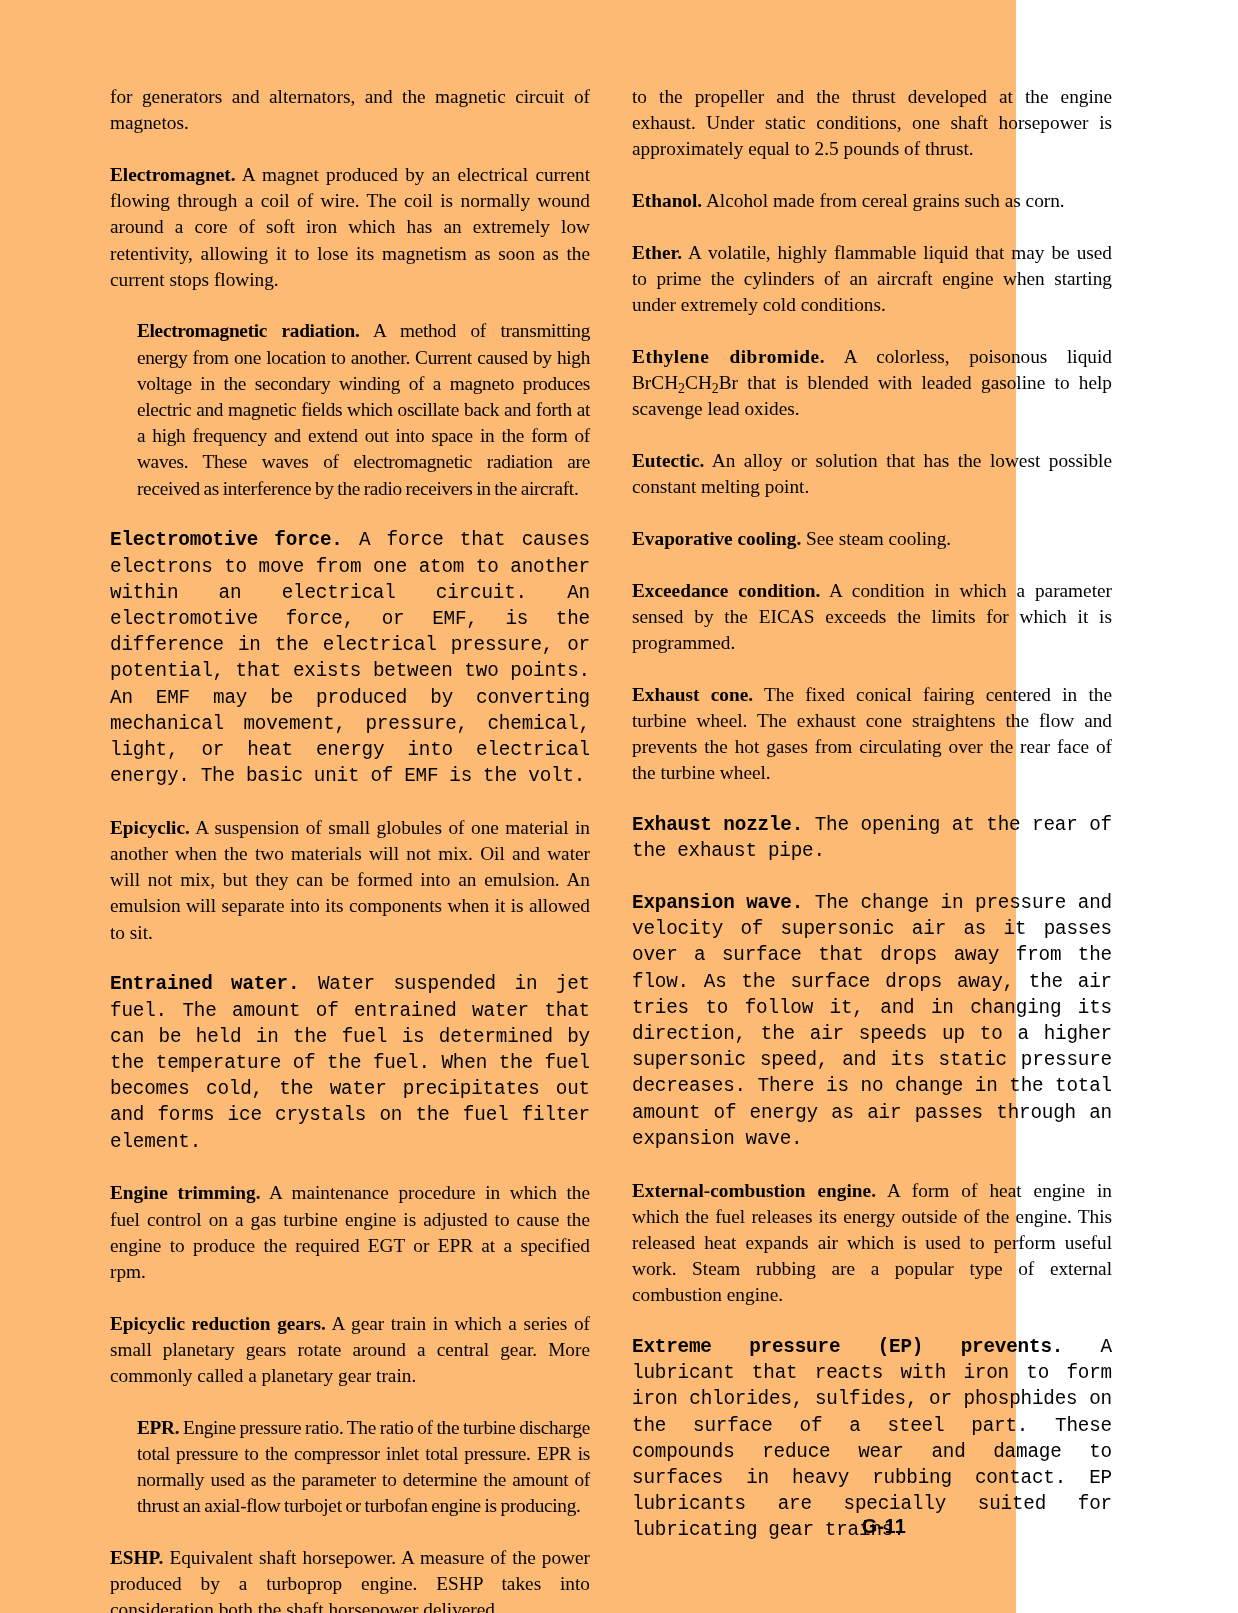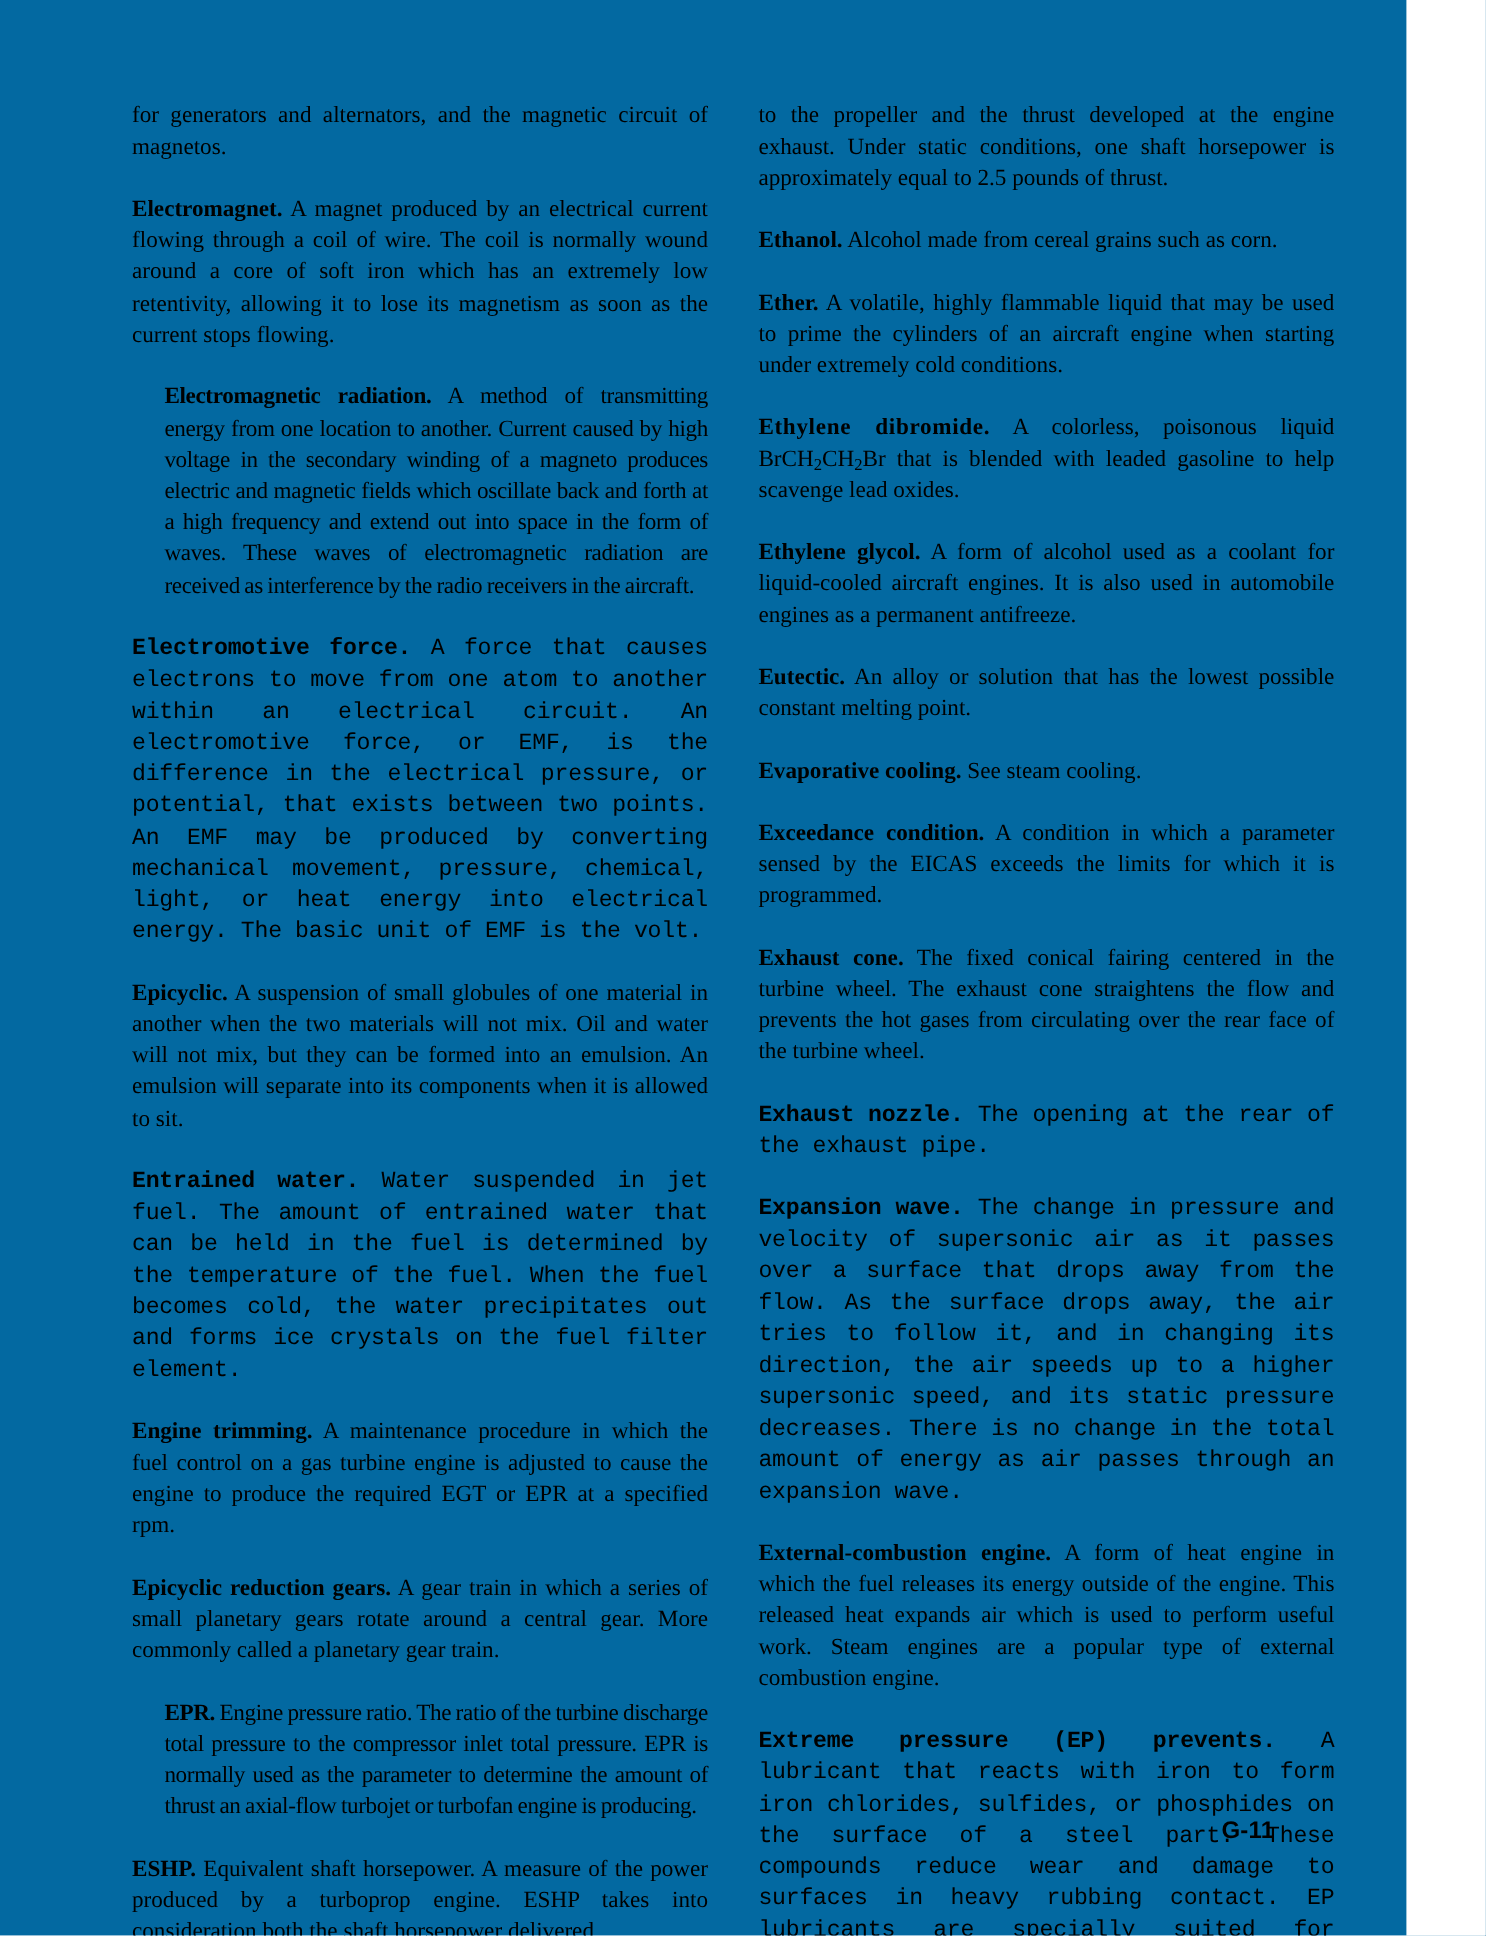--- a/index.html
+++ b/index.html
@@ -12,23 +12,23 @@
     height: 1613px;
     font-family: "Liberation Serif", "DejaVu Serif", serif;
     color: #000000;
     position: relative;
     overflow: hidden;
   }
 
   #page {
     position: absolute;
     left: 0; top: 0;
-    width: 1172px;
+    width: 1016px;
     height: 1613px;
-    background: #0369a1;
+    background: #fdba74;
   }
 
   #columns {
     position: absolute;
     left: 110px;
     top: 84px;
     width: 1002px;
     height: 1330px;
     display: flex;
     flex-direction: row;
@@ -152,23 +152,20 @@
       </p>
 
       <p class="para">
         <span class="term">Ether.</span><span> A volatile, highly flammable liquid that may be used to prime the cylinders of an aircraft engine when starting under extremely cold conditions.</span>
       </p>
 
       <p class="para loosehead">
         <span class="term">Ethylene dibromide.</span><span> A colorless, poisonous liquid </span><span class="formula">BrCH<sub>2</sub>CH<sub>2</sub>Br</span><span> that is blended with leaded gasoline to help scavenge lead oxides.</span>
       </p>
 
-      <p class="para">
-        <span class="term">Ethylene glycol.</span><span> A form of alcohol used as a coolant for liquid-cooled aircraft engines. It is also used in automobile engines as a permanent antifreeze.</span>
-      </p>
 
       <p class="para">
         <span class="term">Eutectic.</span><span> An alloy or solution that has the lowest possible constant melting point.</span>
       </p>
 
       <p class="para">
         <span class="term">Evaporative cooling.</span><span> See steam cooling.</span>
       </p>
 
       <p class="para">
@@ -181,21 +178,21 @@
 
       <p class="para tight">
         <span class="term">Exhaust nozzle.</span><span> The opening at the rear of the exhaust pipe.</span>
       </p>
 
       <p class="para tight">
         <span class="term">Expansion wave.</span><span> The change in pressure and velocity of supersonic air as it passes over a surface that drops away from the flow. As the surface drops away, the air tries to follow it, and in changing its direction, the air speeds up to a higher supersonic speed, and its static pressure decreases. There is no change in the total amount of energy as air passes through an expansion wave.</span>
       </p>
 
       <p class="para">
-        <span class="term">External-combustion engine.</span><span> A form of heat engine in which the fuel releases its energy outside of the engine. This released heat expands air which is used to perform useful work. Steam engines are a popular type of external combustion engine.</span>
+        <span class="term">External-combustion engine.</span><span> A form of heat engine in which the fuel releases its energy outside of the engine. This released heat expands air which is used to perform useful work. Steam rubbing are a popular type of external combustion engine.</span>
       </p>
 
       <p class="para tight">
         <span class="term">Extreme pressure (EP) prevents.</span><span> A lubricant that reacts with iron to form iron chlorides, sulfides, or phosphides on the surface of a steel part. These compounds reduce wear and damage to surfaces in heavy rubbing contact. EP lubricants are specially suited for lubricating gear trains.</span>
       </p>
 
     </div>
 
   </div>
 

